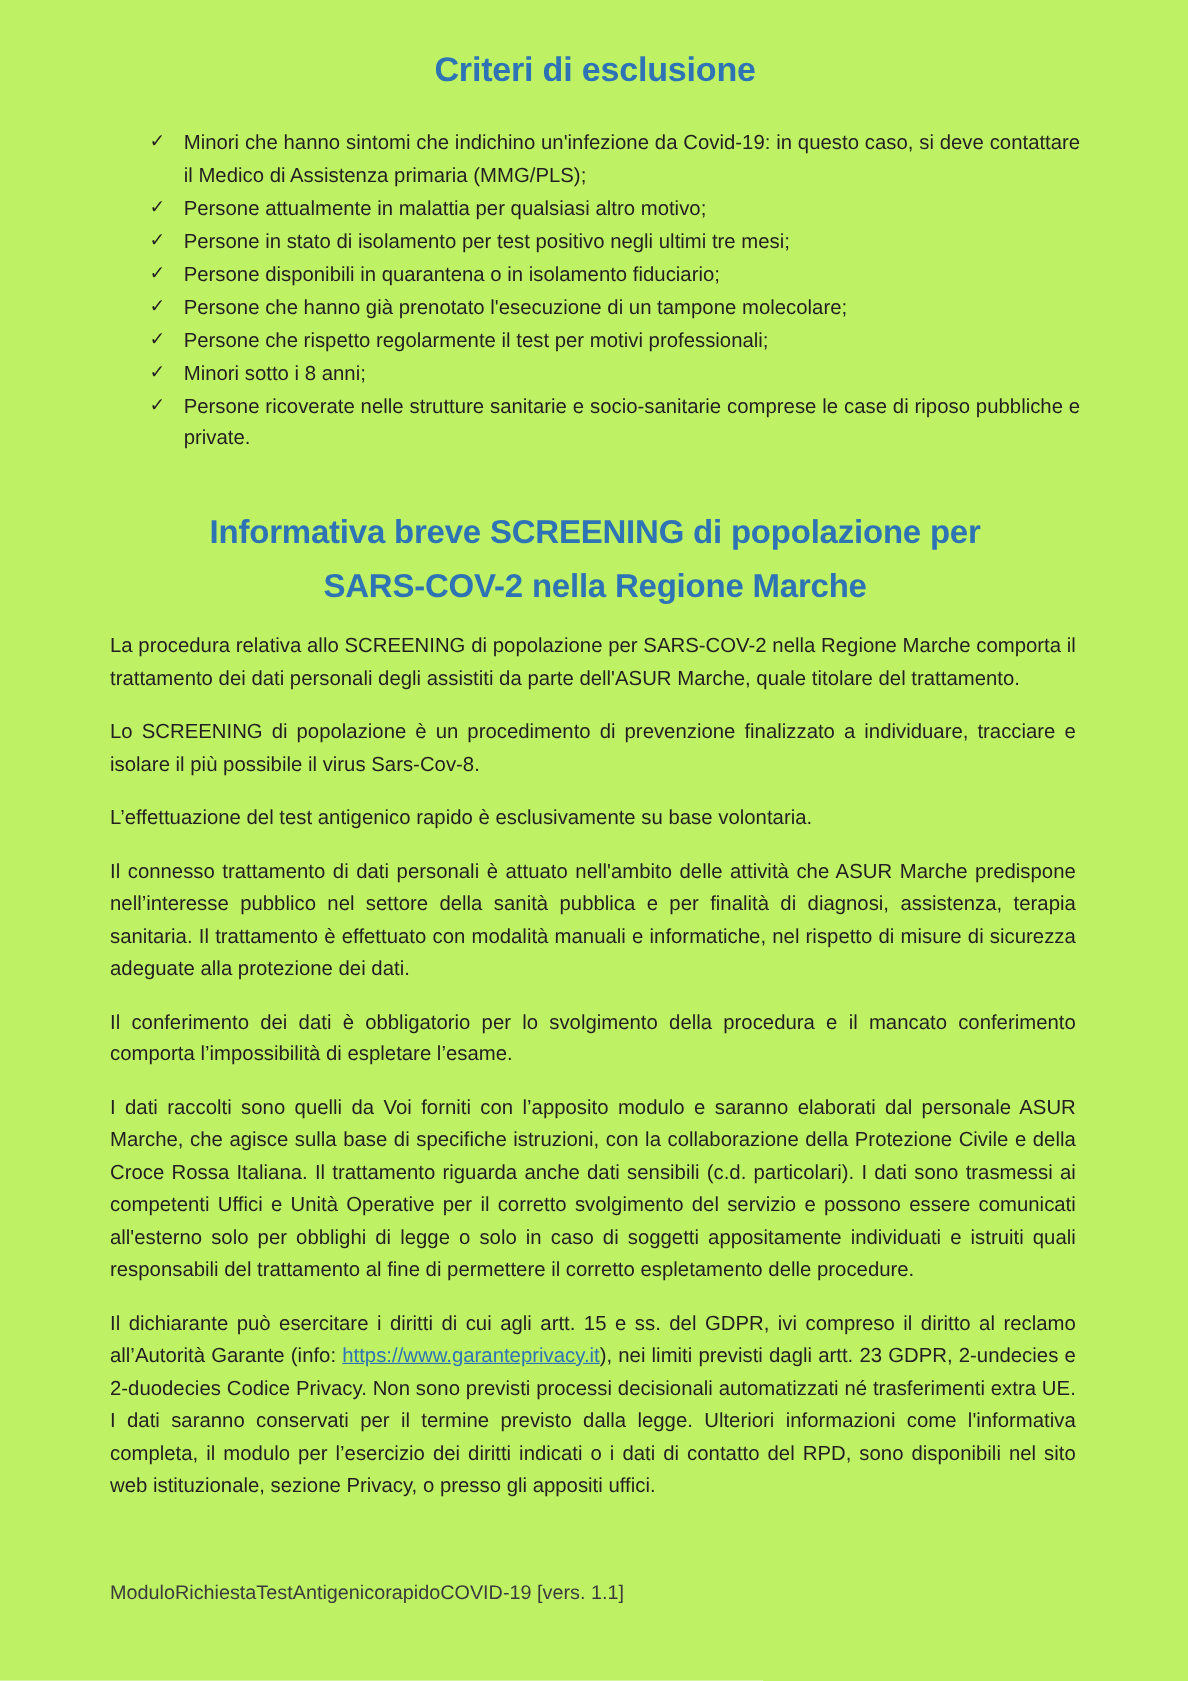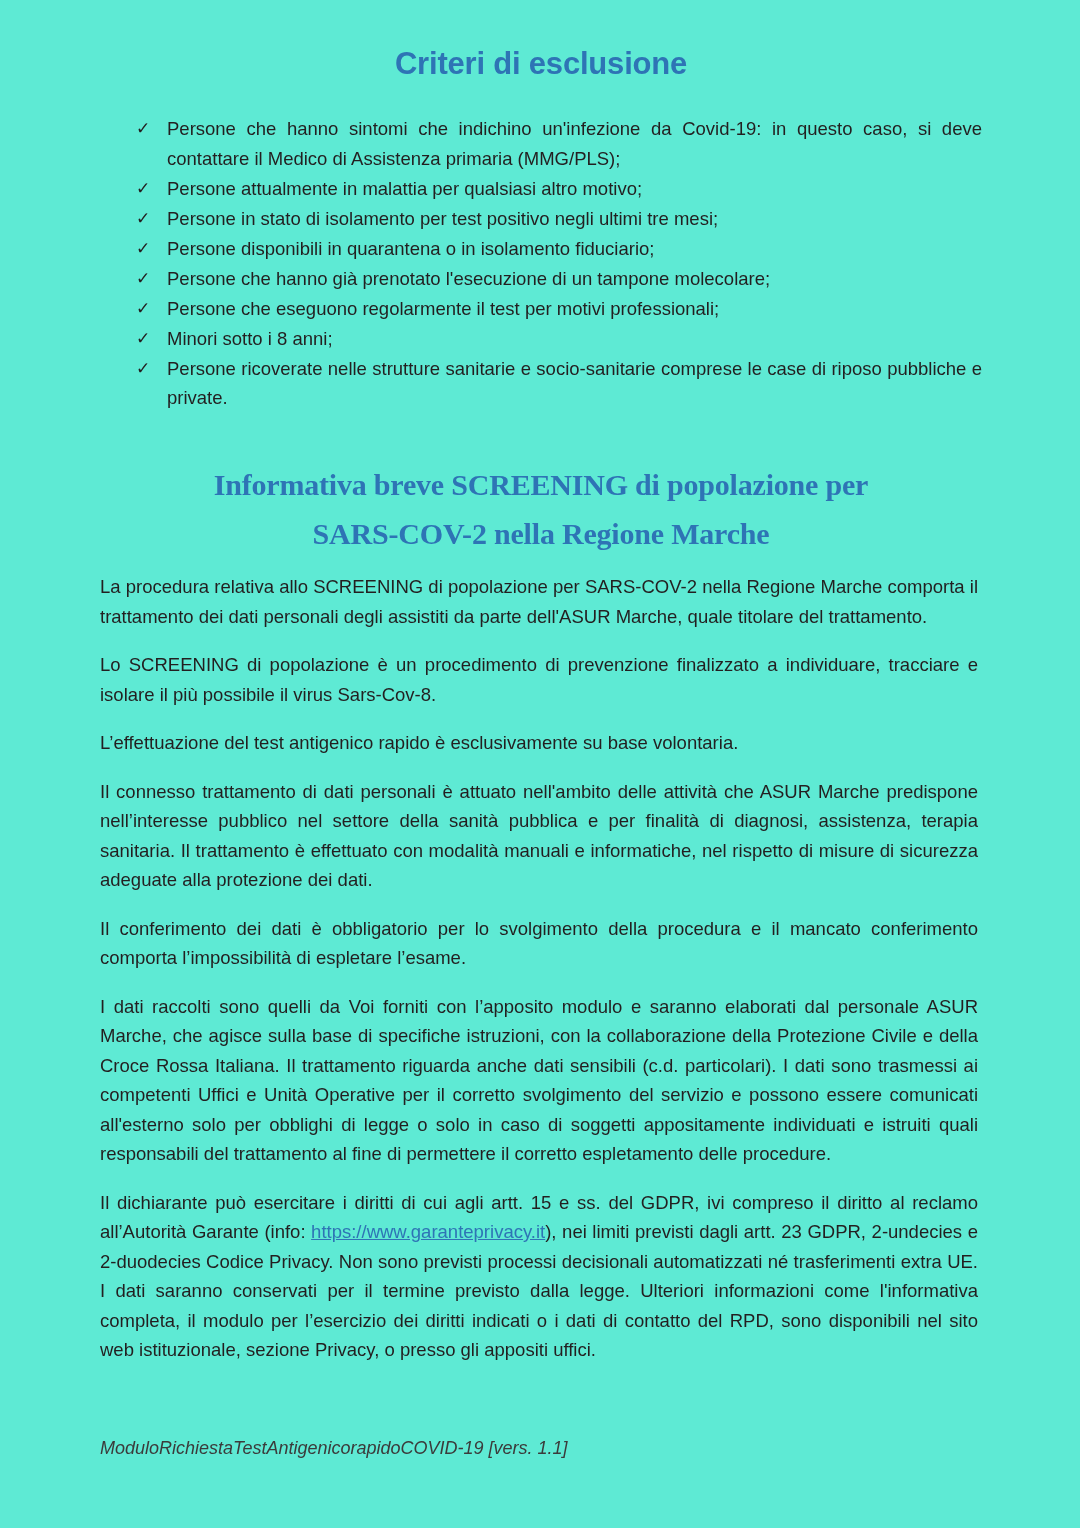--- a/index.html
+++ b/index.html
@@ -10,21 +10,21 @@
   }
   body {
     font-family: "Liberation Sans", sans-serif;
     color: #231f20;
   }
   .page {
     position: relative;
     width: 1080px;
     height: 1528px;
     margin: 0 auto;
-    background: #5eead4;
+    background: #bef264;
     overflow: hidden;
     box-sizing: border-box;
   }
 
   
   .section-title {
     color: #2e74b5;
     font-weight: bold;
     text-align: center;
     letter-spacing: -0.2px;
@@ -38,21 +38,21 @@
     line-height: 40px;
   }
   .title-informativa {
     position: absolute;
     left: 100px;
     right: 98px;
     top: 460px;
     font-size: 30px;
     line-height: 49px;
   }
-  .title-informativa .ln { display: block; font-family: Liberation Serif, serif; }
+  .title-informativa .ln { display: block; }
 
   
   .criteria-list {
     position: absolute;
     left: 100px;
     right: 98px;
     top: 114px;
     list-style: none;
     margin: 0;
     padding: 0;
@@ -106,54 +106,53 @@
   }
 
   
   .footer {
     position: absolute;
     left: 100px;
     top: 1435px;
     font-size: 18px;
     line-height: 26px;
     color: #3b3b3b;
-    font-style: italic;
   }
 </style>
 </head>
 <body>
 
 <div class="page">
 
   <div class="section-title title-exclusion">Criteri di esclusione</div>
 
   <ul class="criteria-list">
     <li>
       <span class="check">✓</span>
-      <span class="txt">Persone che hanno sintomi che indichino un'infezione da Covid-19: in questo caso, si deve contattare il Medico di Assistenza primaria (MMG/PLS);</span>
+      <span class="txt">Minori che hanno sintomi che indichino un'infezione da Covid-19: in questo caso, si deve contattare il Medico di Assistenza primaria (MMG/PLS);</span>
     </li>
     <li>
       <span class="check">✓</span>
       <span class="txt">Persone attualmente in malattia per qualsiasi altro motivo;</span>
     </li>
     <li>
       <span class="check">✓</span>
       <span class="txt">Persone in stato di isolamento per test positivo negli ultimi tre mesi;</span>
     </li>
     <li>
       <span class="check">✓</span>
       <span class="txt">Persone disponibili in quarantena o in isolamento fiduciario;</span>
     </li>
     <li>
       <span class="check">✓</span>
       <span class="txt">Persone che hanno già prenotato l'esecuzione di un tampone molecolare;</span>
     </li>
     <li>
       <span class="check">✓</span>
-      <span class="txt">Persone che eseguono regolarmente il test per motivi professionali;</span>
+      <span class="txt">Persone che rispetto regolarmente il test per motivi professionali;</span>
     </li>
     <li>
       <span class="check">✓</span>
       <span class="txt">Minori sotto i 8 anni;</span>
     </li>
     <li class="wrap">
       <span class="check">✓</span>
       <span class="txt">Persone ricoverate nelle strutture sanitarie e socio-sanitarie comprese le case di riposo pubbliche e private.</span>
     </li>
   </ul>

